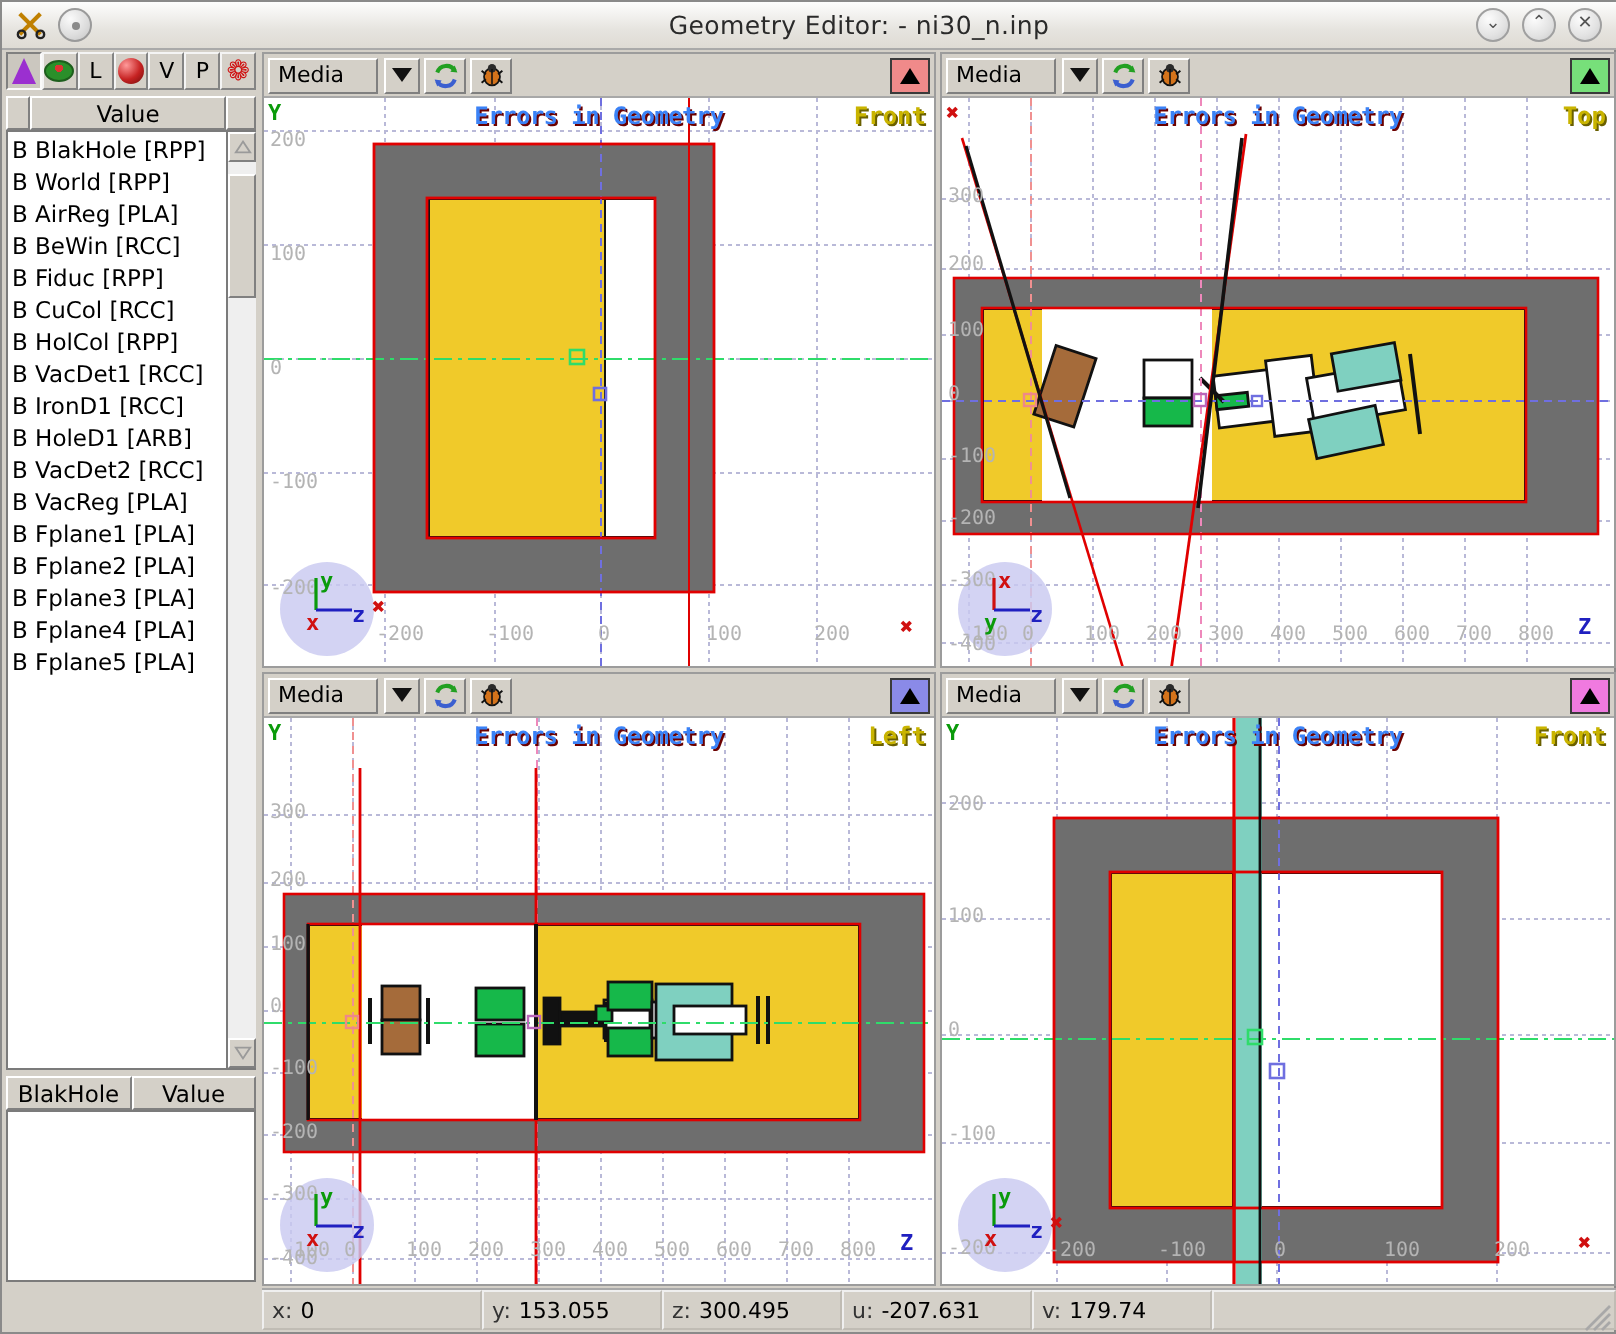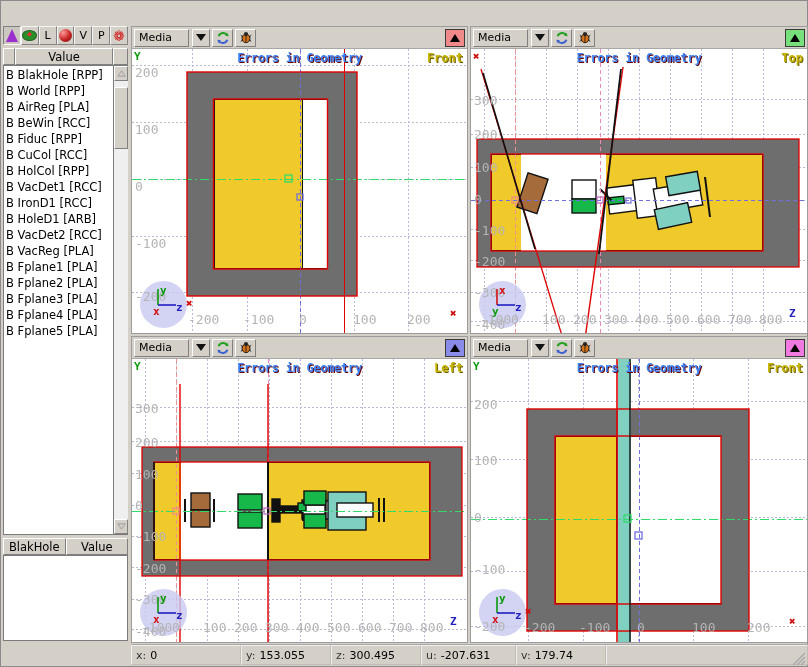--- a/index.html
+++ b/index.html
@@ -216,21 +216,21 @@
     position: absolute; font-family: "DejaVu Sans Mono", monospace; font-size: 11px;
     font-weight: bold; color: #d01010; z-index: 7;
   }
   .zaxis-ic {
     position: absolute; font-family: "DejaVu Sans Mono", monospace; font-size: 11px;
     font-weight: bold; color: #2020c0; z-index: 7;
   }
 
   .tick {
     position: absolute; font-family: "DejaVu Sans Mono", "Liberation Mono", monospace;
-    font-size: 13px; color: #b4b4b4; white-space: nowrap; z-index: 6;
+    font-size: 10px; color: #b4b4b4; white-space: nowrap; z-index: 6;
   }
   .gl-v { position: absolute; width: 1px; top: 0; bottom: 0;
     background-image: linear-gradient(#b9b9d8 50%, transparent 50%);
     background-size: 1px 4px; z-index: 1; }
   .gl-h { position: absolute; height: 1px; left: 0; right: 0;
     background-image: linear-gradient(to right, #b9b9d8 50%, transparent 50%);
     background-size: 4px 1px; z-index: 1; }
 
   .axis-v-blue { position: absolute; width: 1px; top: 0; bottom: 0;
     background-image: linear-gradient(#6f6fe0 60%, transparent 60%);
@@ -270,20 +270,40 @@
   .sb-k { color: #333; }
   .sb-v { color: #000; }
   .sb-fill { flex: 1; border: 1px solid #c0bcb4; border-left-color: #efefef; border-top-color: #efefef; }
   .corner-grip { position: absolute; right: 1px; bottom: 1px; width: 14px; height: 14px; }
 </style>
 </head>
 <body>
 
 <div id="app">
 
+  <div class="titlebar">
+    <div class="tb-left">
+      <div class="tb-icon">
+        <svg width="15" height="15" viewBox="0 0 16 16">
+          <path d="M2 2 L13 13 M13 2 L2 13" stroke="#c08000" stroke-width="2.2" fill="none"></path>
+          <circle cx="3" cy="13" r="2" fill="none" stroke="#222" stroke-width="1.3"></circle>
+          <circle cx="13" cy="13" r="2" fill="none" stroke="#222" stroke-width="1.3"></circle>
+        </svg>
+      </div>
+      <div class="tb-round">
+        <span style="width:4px;height:4px;border-radius:50%;background:#8a8a8a;display:block"></span>
+      </div>
+    </div>
+    <div class="tb-title">Geometry Editor:  - ni30_n.inp</div>
+    <div class="tb-right">
+      <div class="tb-btn">⌄</div>
+      <div class="tb-btn">⌃</div>
+      <div class="tb-btn">✕</div>
+    </div>
+  </div>
 
   <div class="leftpanel">
 
 
     <div class="icon-row">
       <div class="ibtn sel">
           <span class="cone"></span>
         </div>
       <div class="ibtn">
           <span class="torus"></span>

